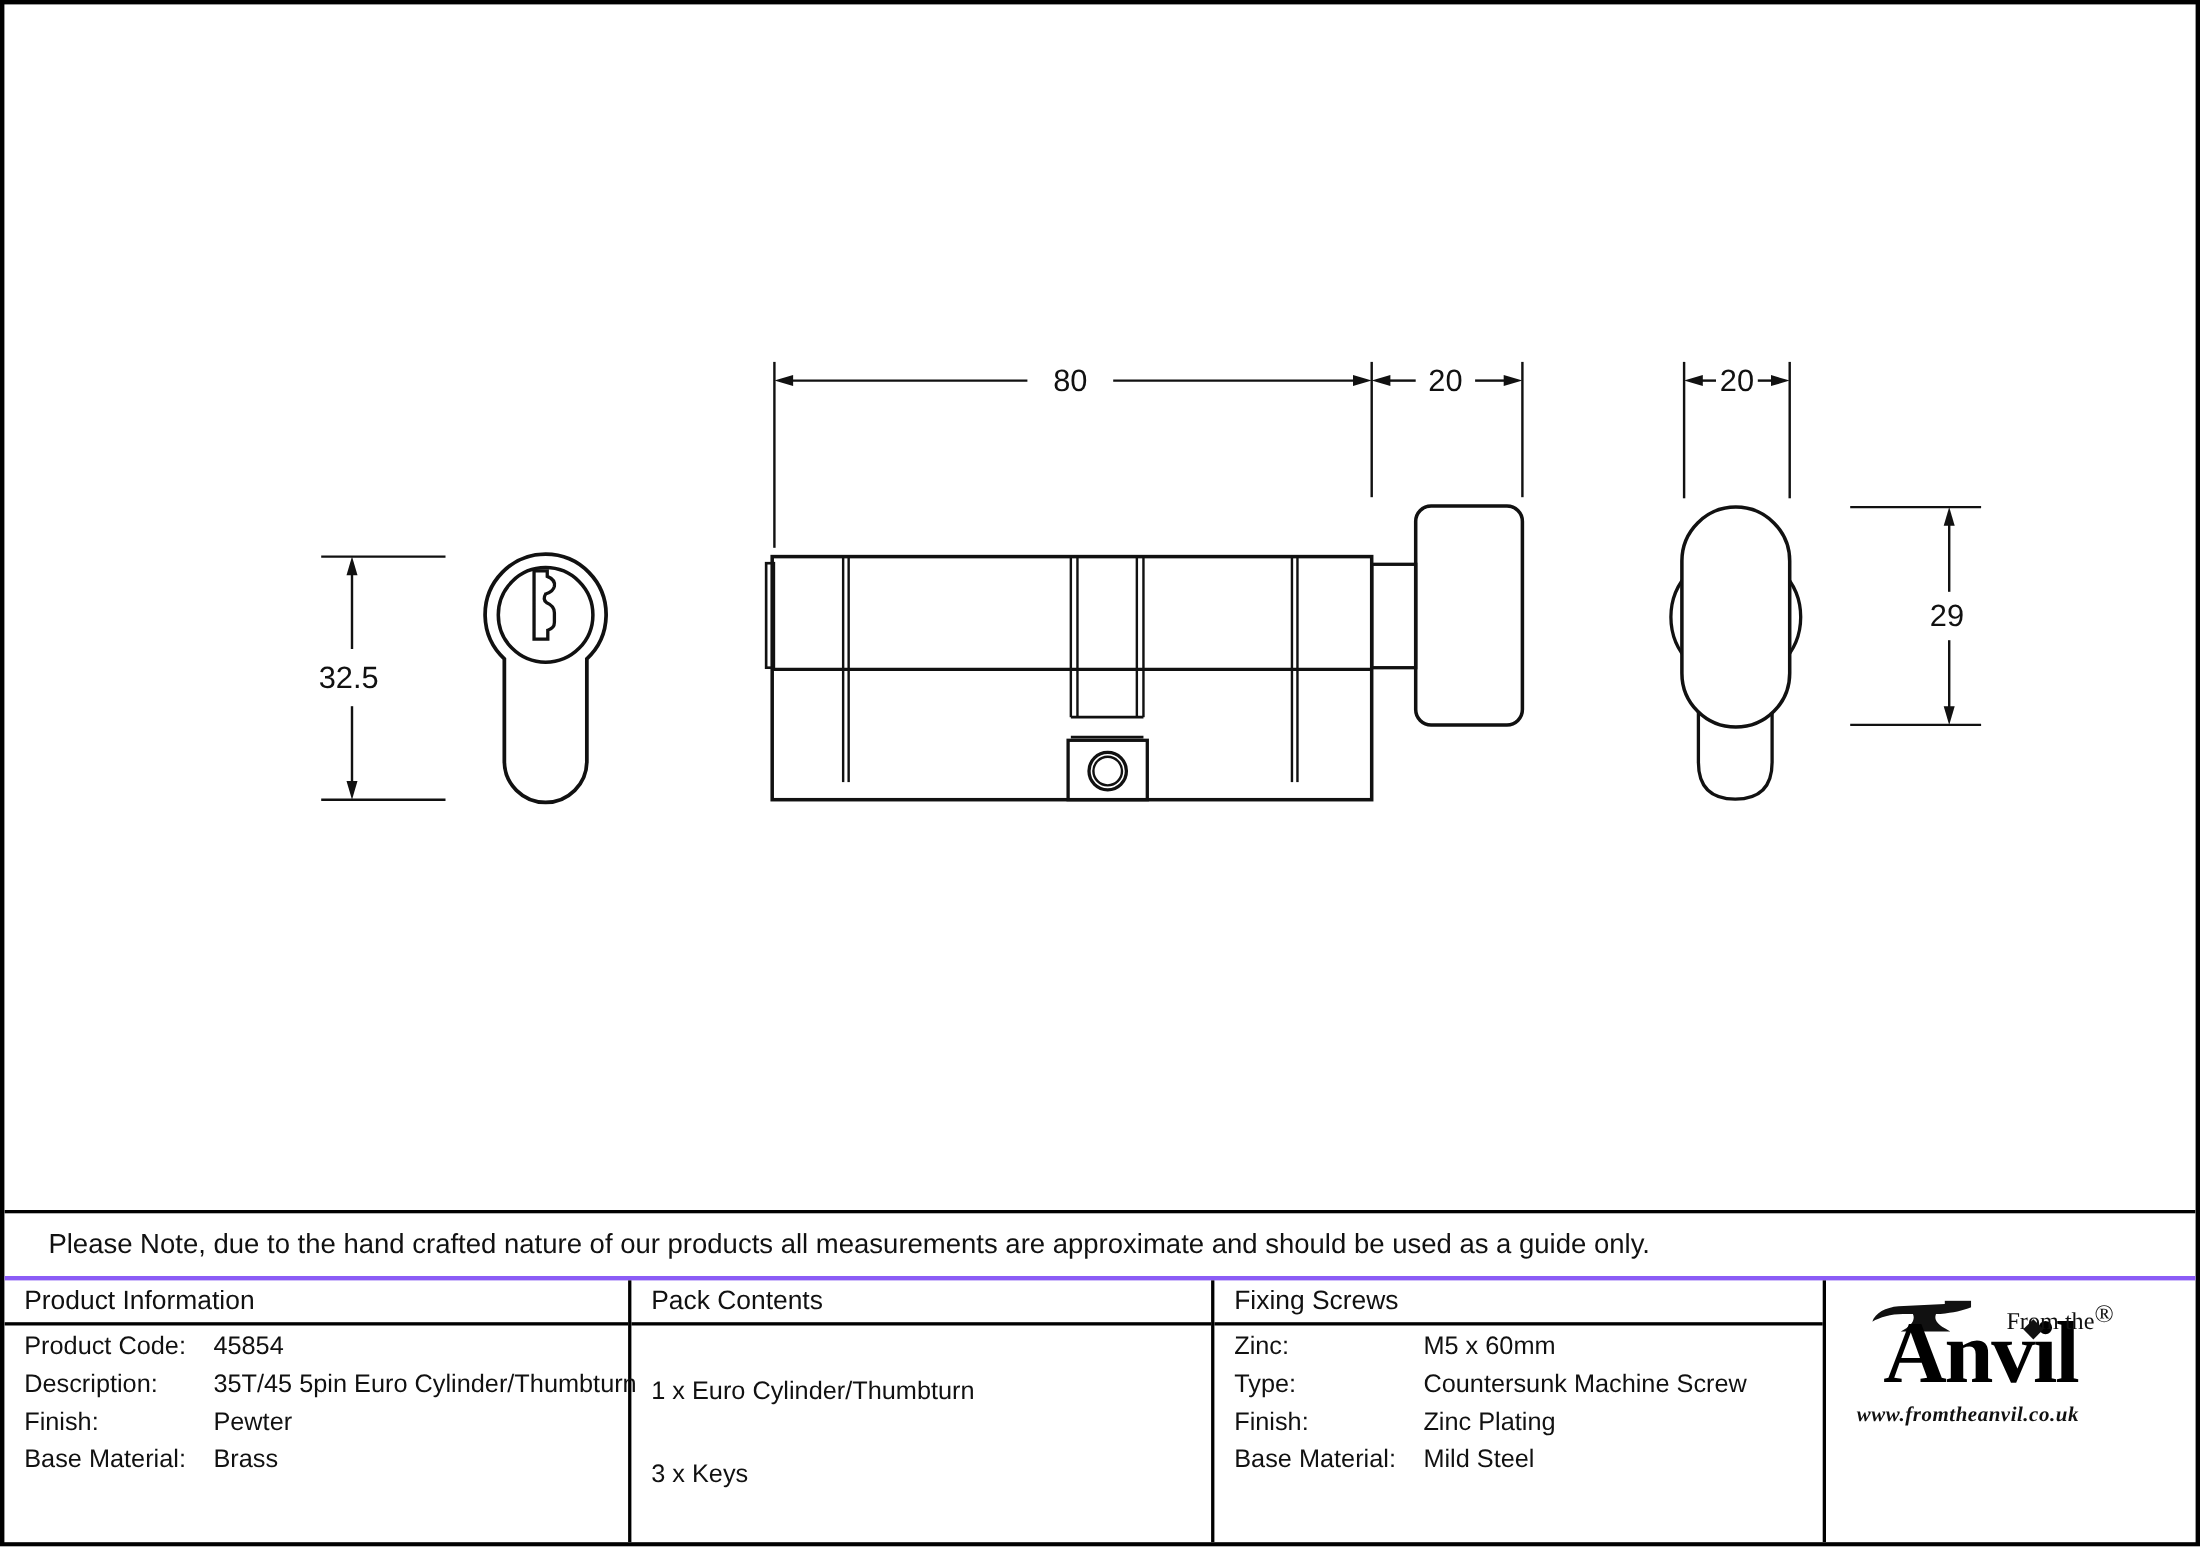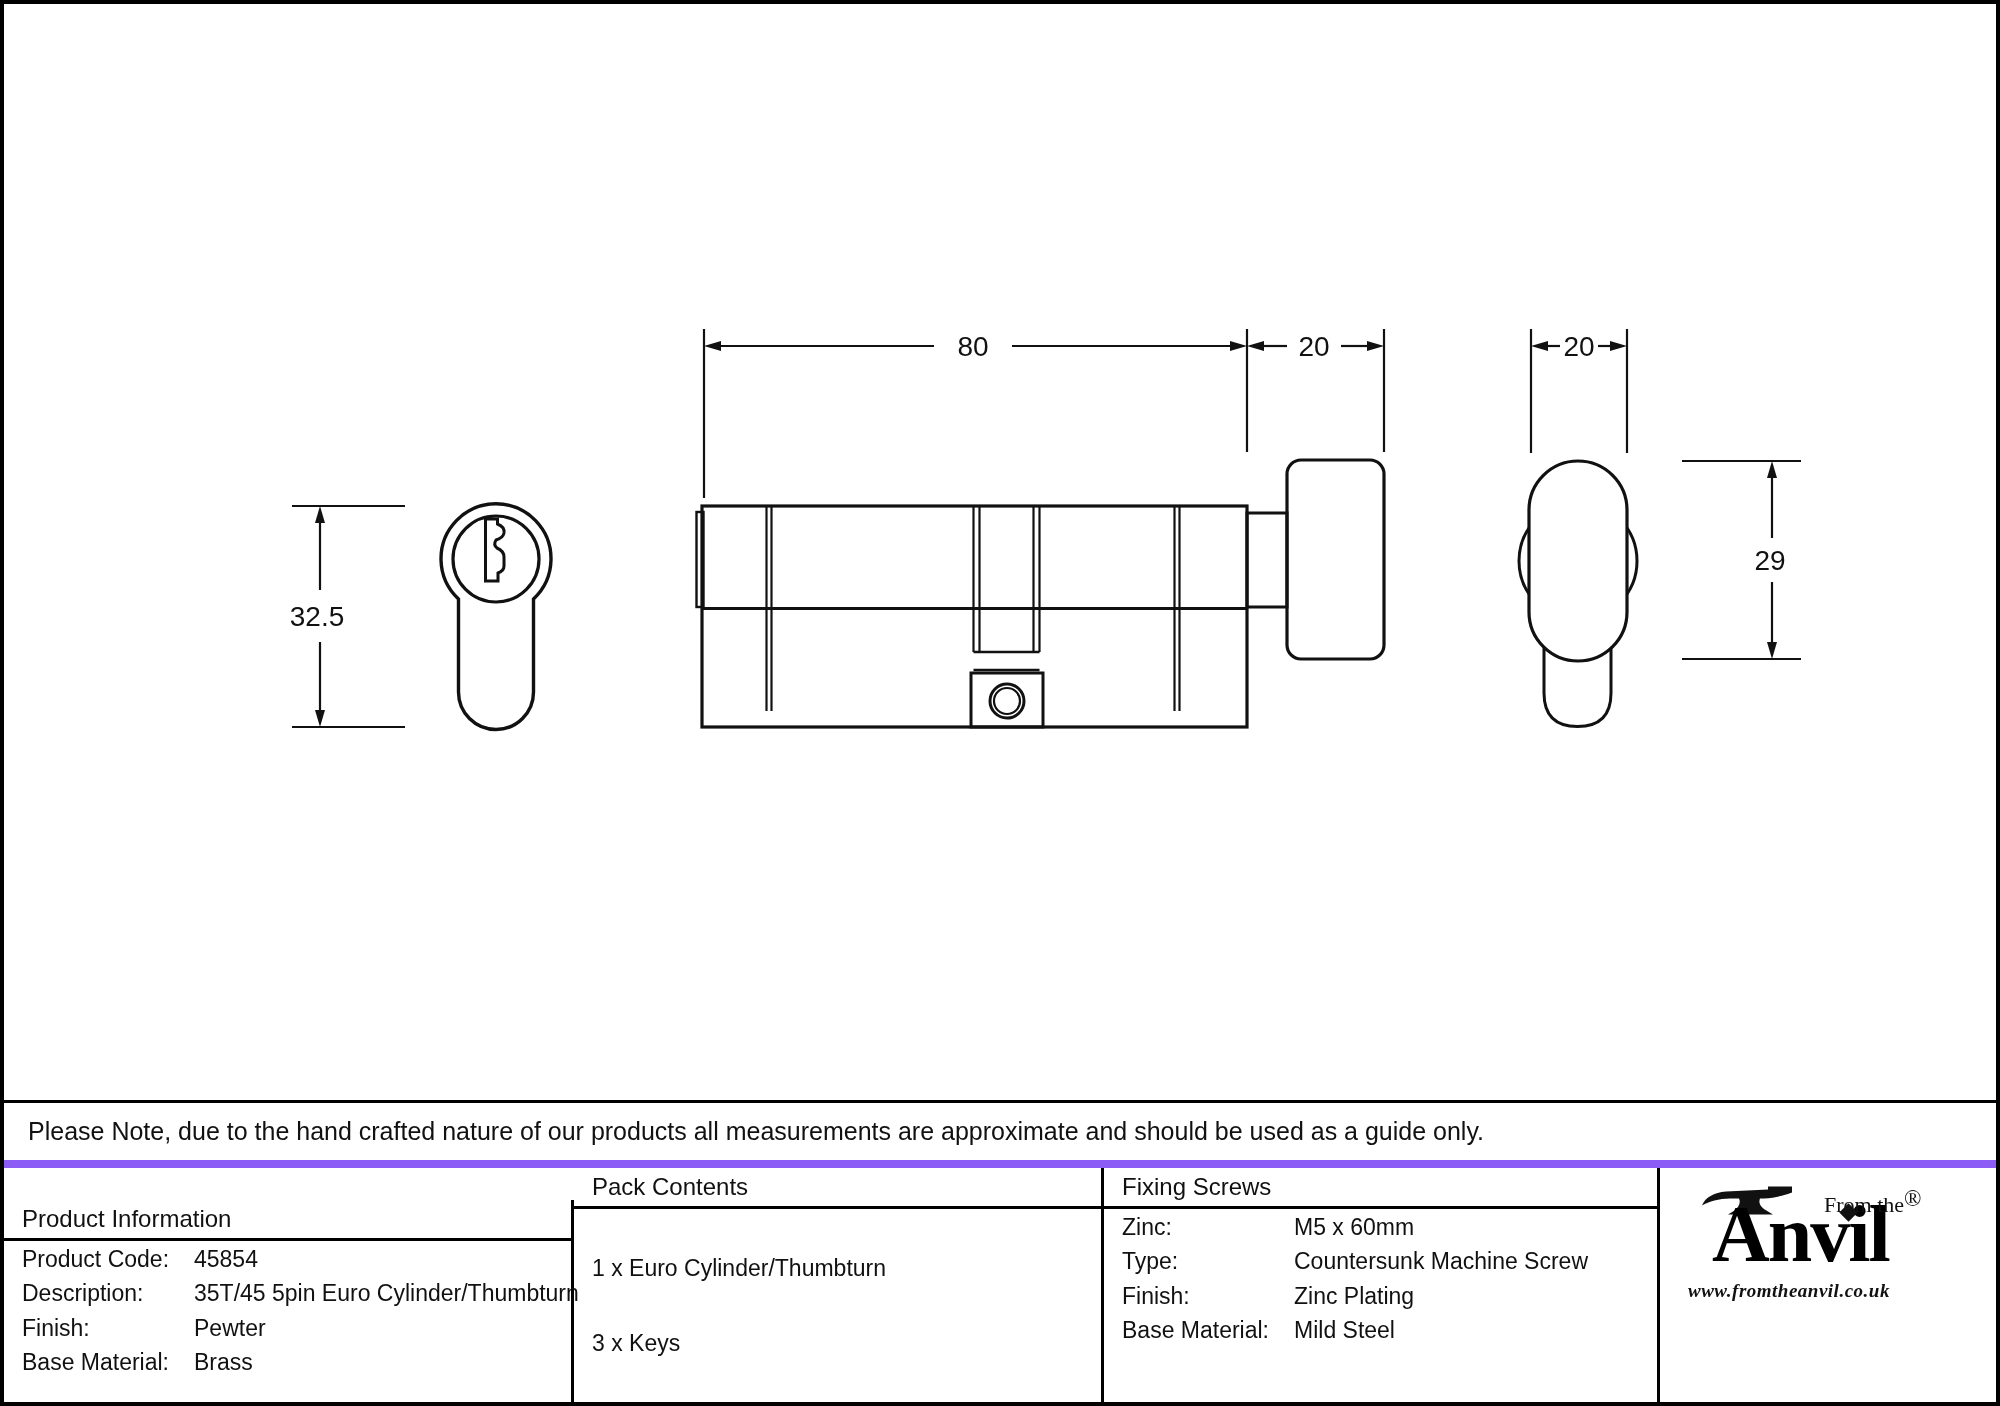--- a/index.html
+++ b/index.html
@@ -8,27 +8,27 @@
     border:4px solid #000;box-sizing:border-box;overflow:hidden;
     font-family:"Liberation Sans",sans-serif;color:#111;
   }
   .drawing-svg{position:absolute;left:0;top:0;}
   
   .bottom{
     position:absolute;left:0;right:0;bottom:0;top:1096px;
     border-top:3px solid #000;display:flex;flex-direction:column;
   }
   .note-row{
-    height:57px;border-bottom:8px solid #8b5cf6;display:flex;align-items:center;
-    padding-left:24px;font-size:25px;flex:0 0 auto;
+    height:57px;border-bottom:4px solid #8b5cf6;display:flex;align-items:center;
+    padding-left:40px;font-size:25px;flex:0 0 auto;
   }
   .info-table{flex:1;display:flex;align-items:stretch;}
   .col{display:flex;flex-direction:column;box-sizing:border-box;}
   .col-sep{border-right:3px solid #000;}
-  .col-product{width:570px;margin-top:32px;}
+  .col-product{width:570px;}
   .col-pack{width:530px;}
   .col-screws{width:556px;}
   .col-logo{flex:1;position:relative;}
   .cell-header{
     height:38px;border-bottom:3px solid #000;display:flex;align-items:center;
     padding-left:18px;font-size:24px;flex:0 0 auto;
   }
   .cell-body{padding:1px 6px 0 18px;font-size:23px;}
   .kv-row{display:flex;height:34.5px;align-items:center;white-space:nowrap;}
   .kv-label{width:172px;flex:0 0 auto;}

